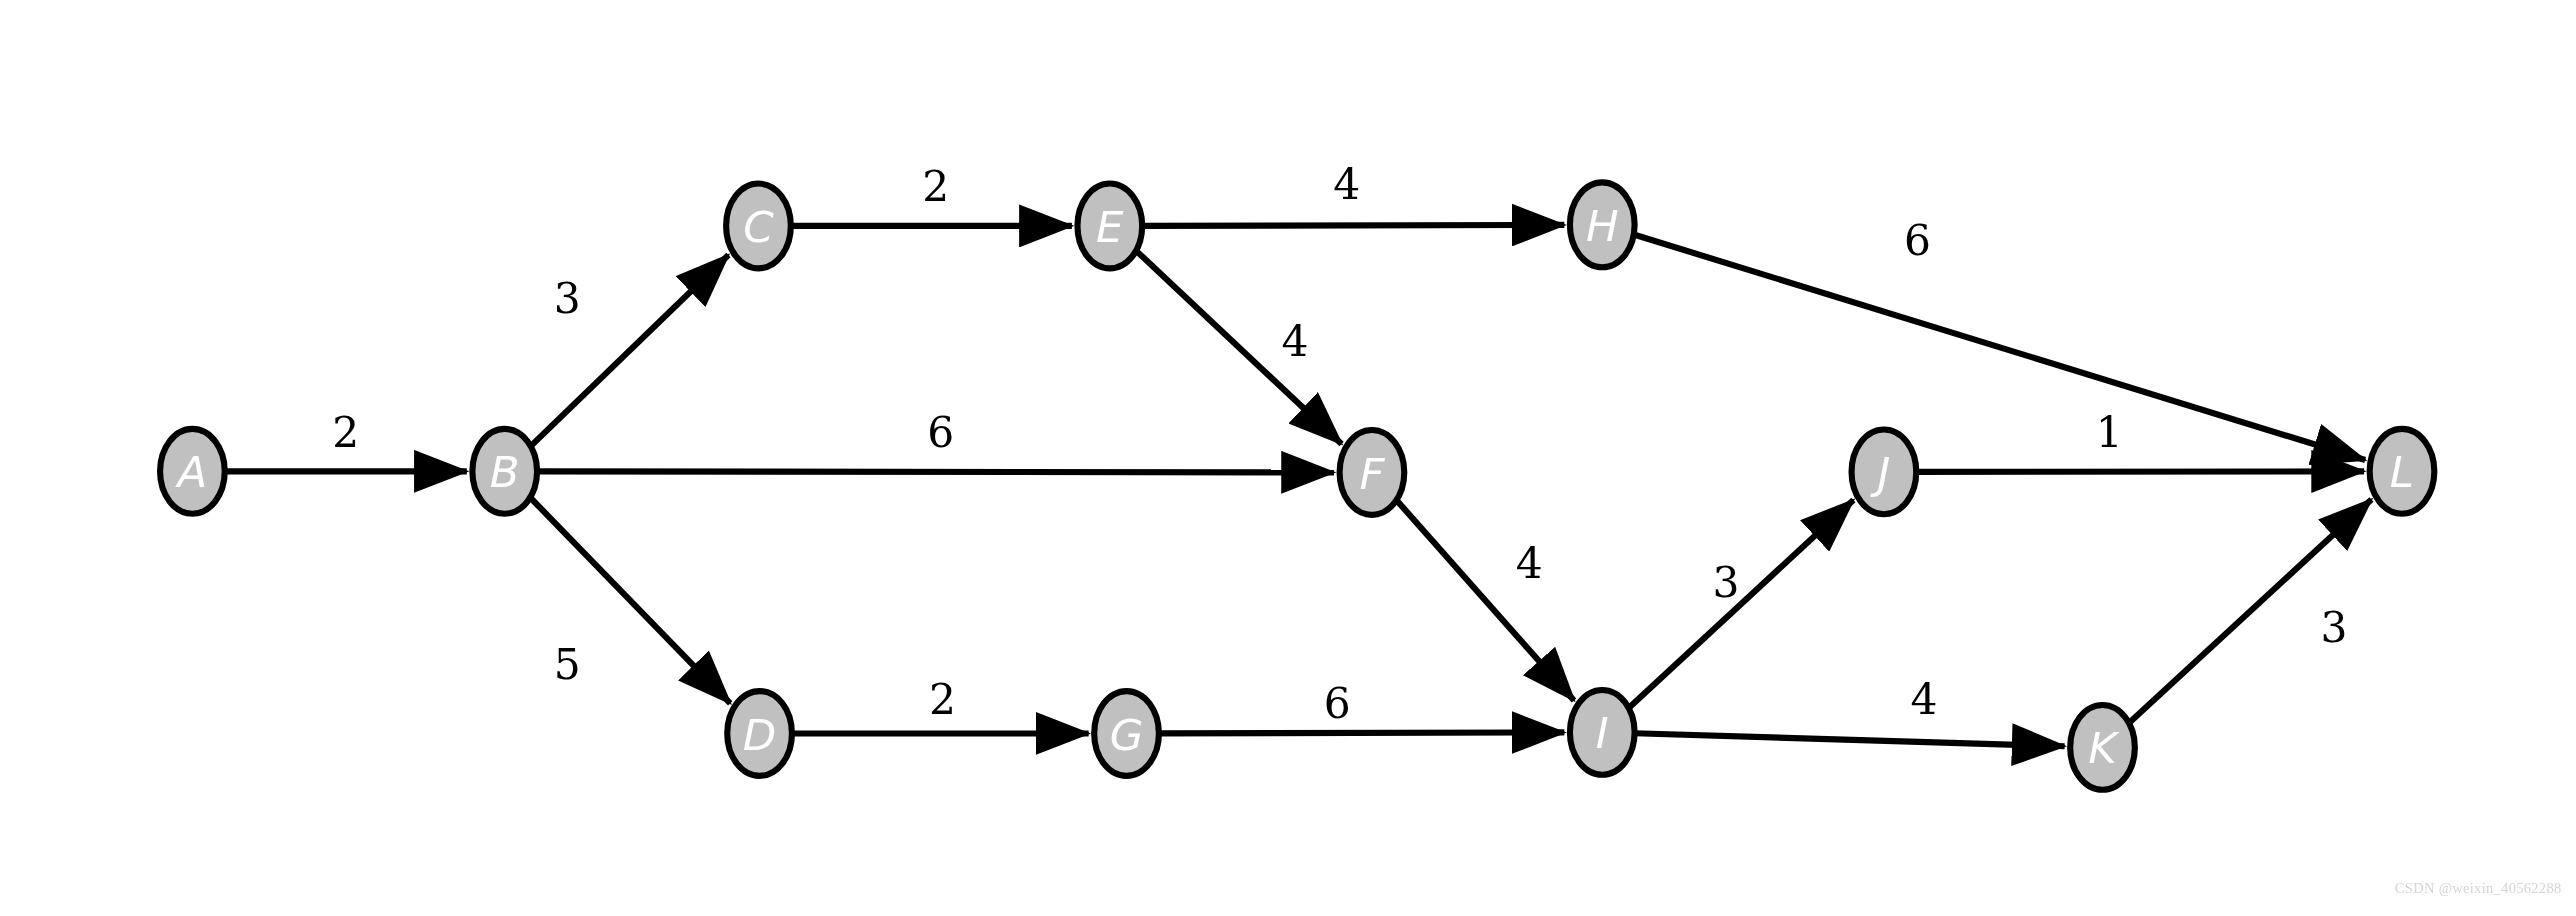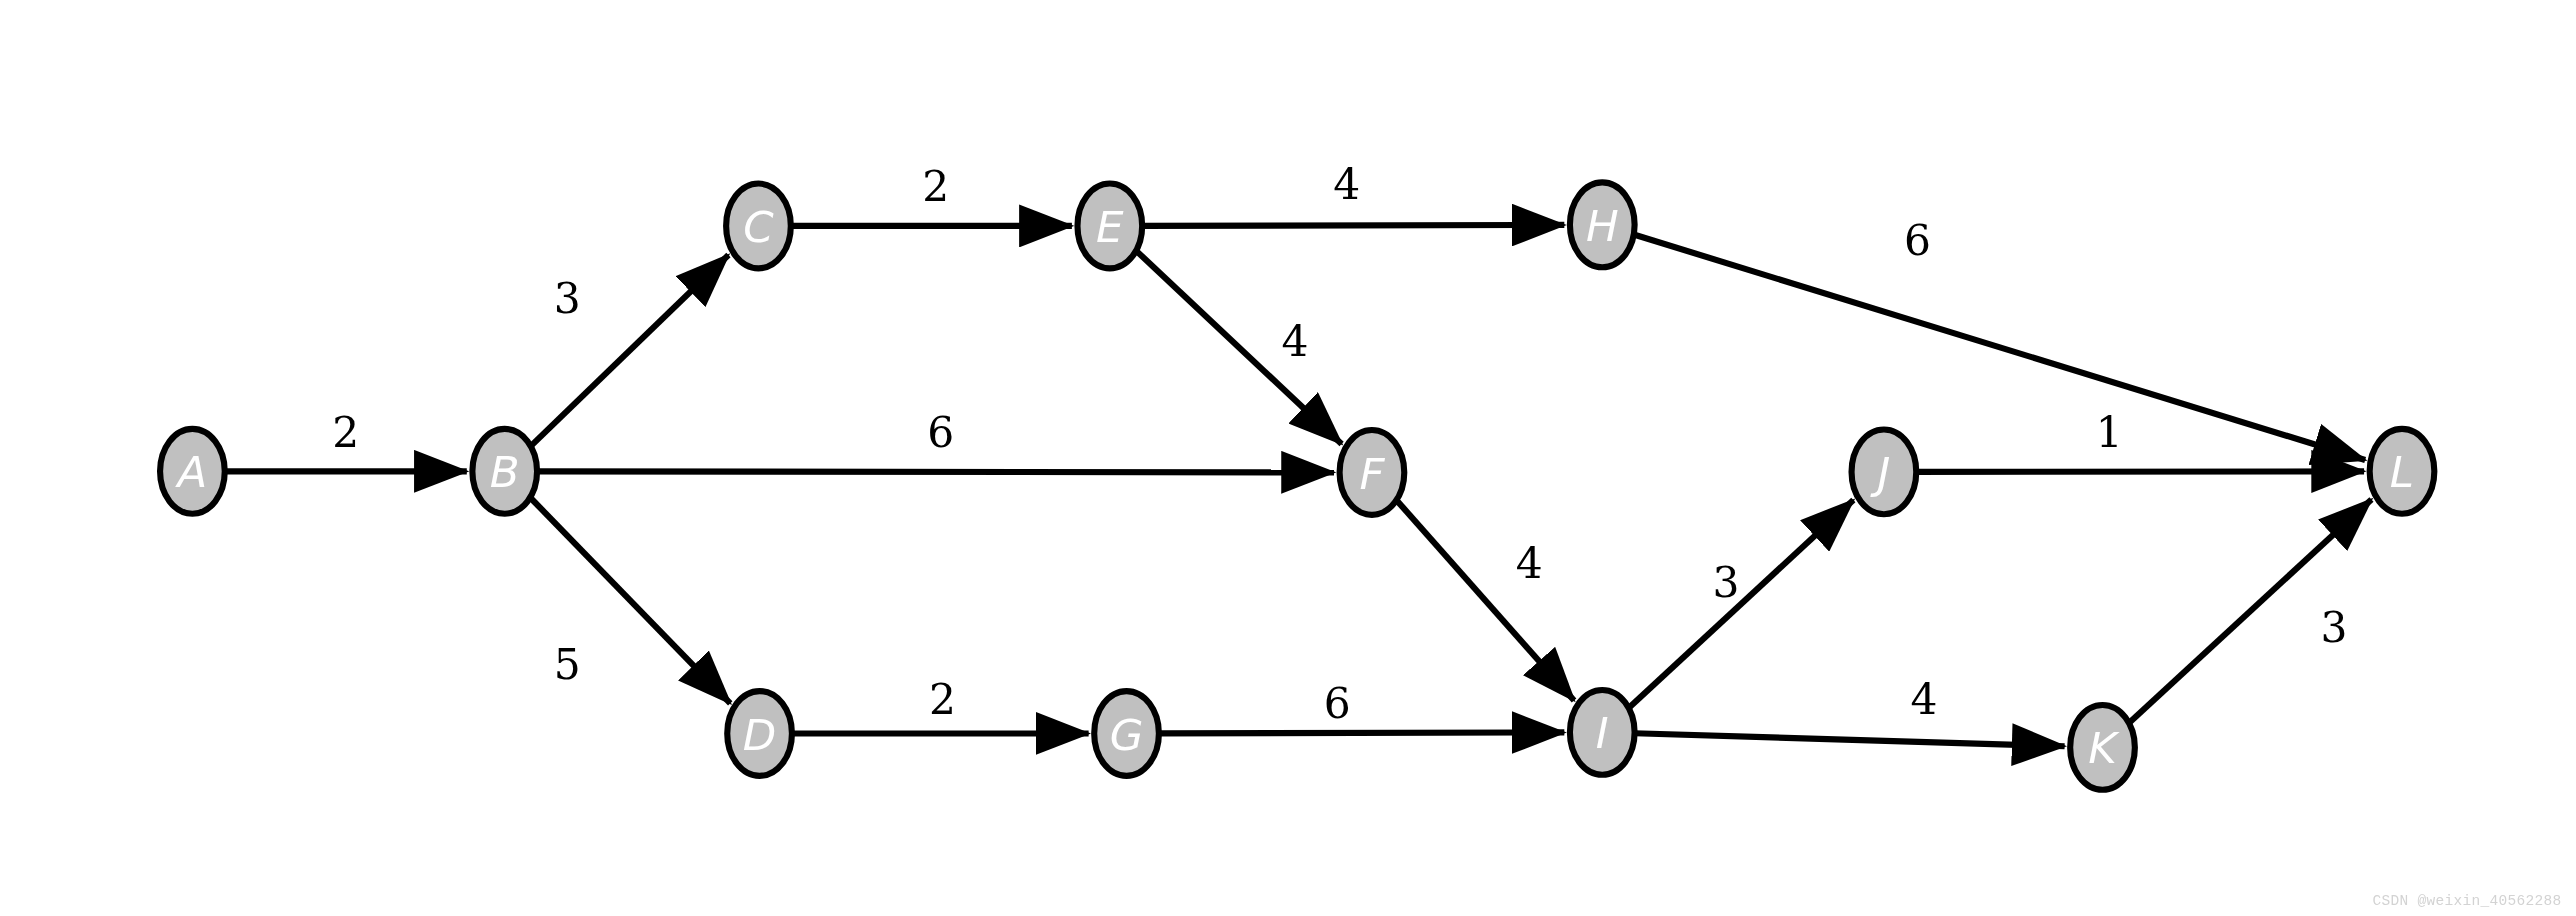--- a/index.html
+++ b/index.html
@@ -46,23 +46,23 @@
   .edge-weight {
     fill: #000000;
     font-family: "DejaVu Serif", serif;
     font-size: 76px;
     text-anchor: middle;
     dominant-baseline: central;
   }
   .watermark {
     position: absolute;
     right: 14.5px;
-    bottom: 8px;
+    bottom: 20px;
     color: #d3d3d3;
-    font-family: Liberation Mono, monospace;
+    font-family: Liberation Serif, serif;
     font-size: 14.5px;
     letter-spacing: 0.3px;
     white-space: nowrap;
     user-select: none;
   }
 </style>
 </head>
 <body>
 
 <svg id="graph-canvas" viewBox="0 0 4619 1644" xmlns="http://www.w3.org/2000/svg">

